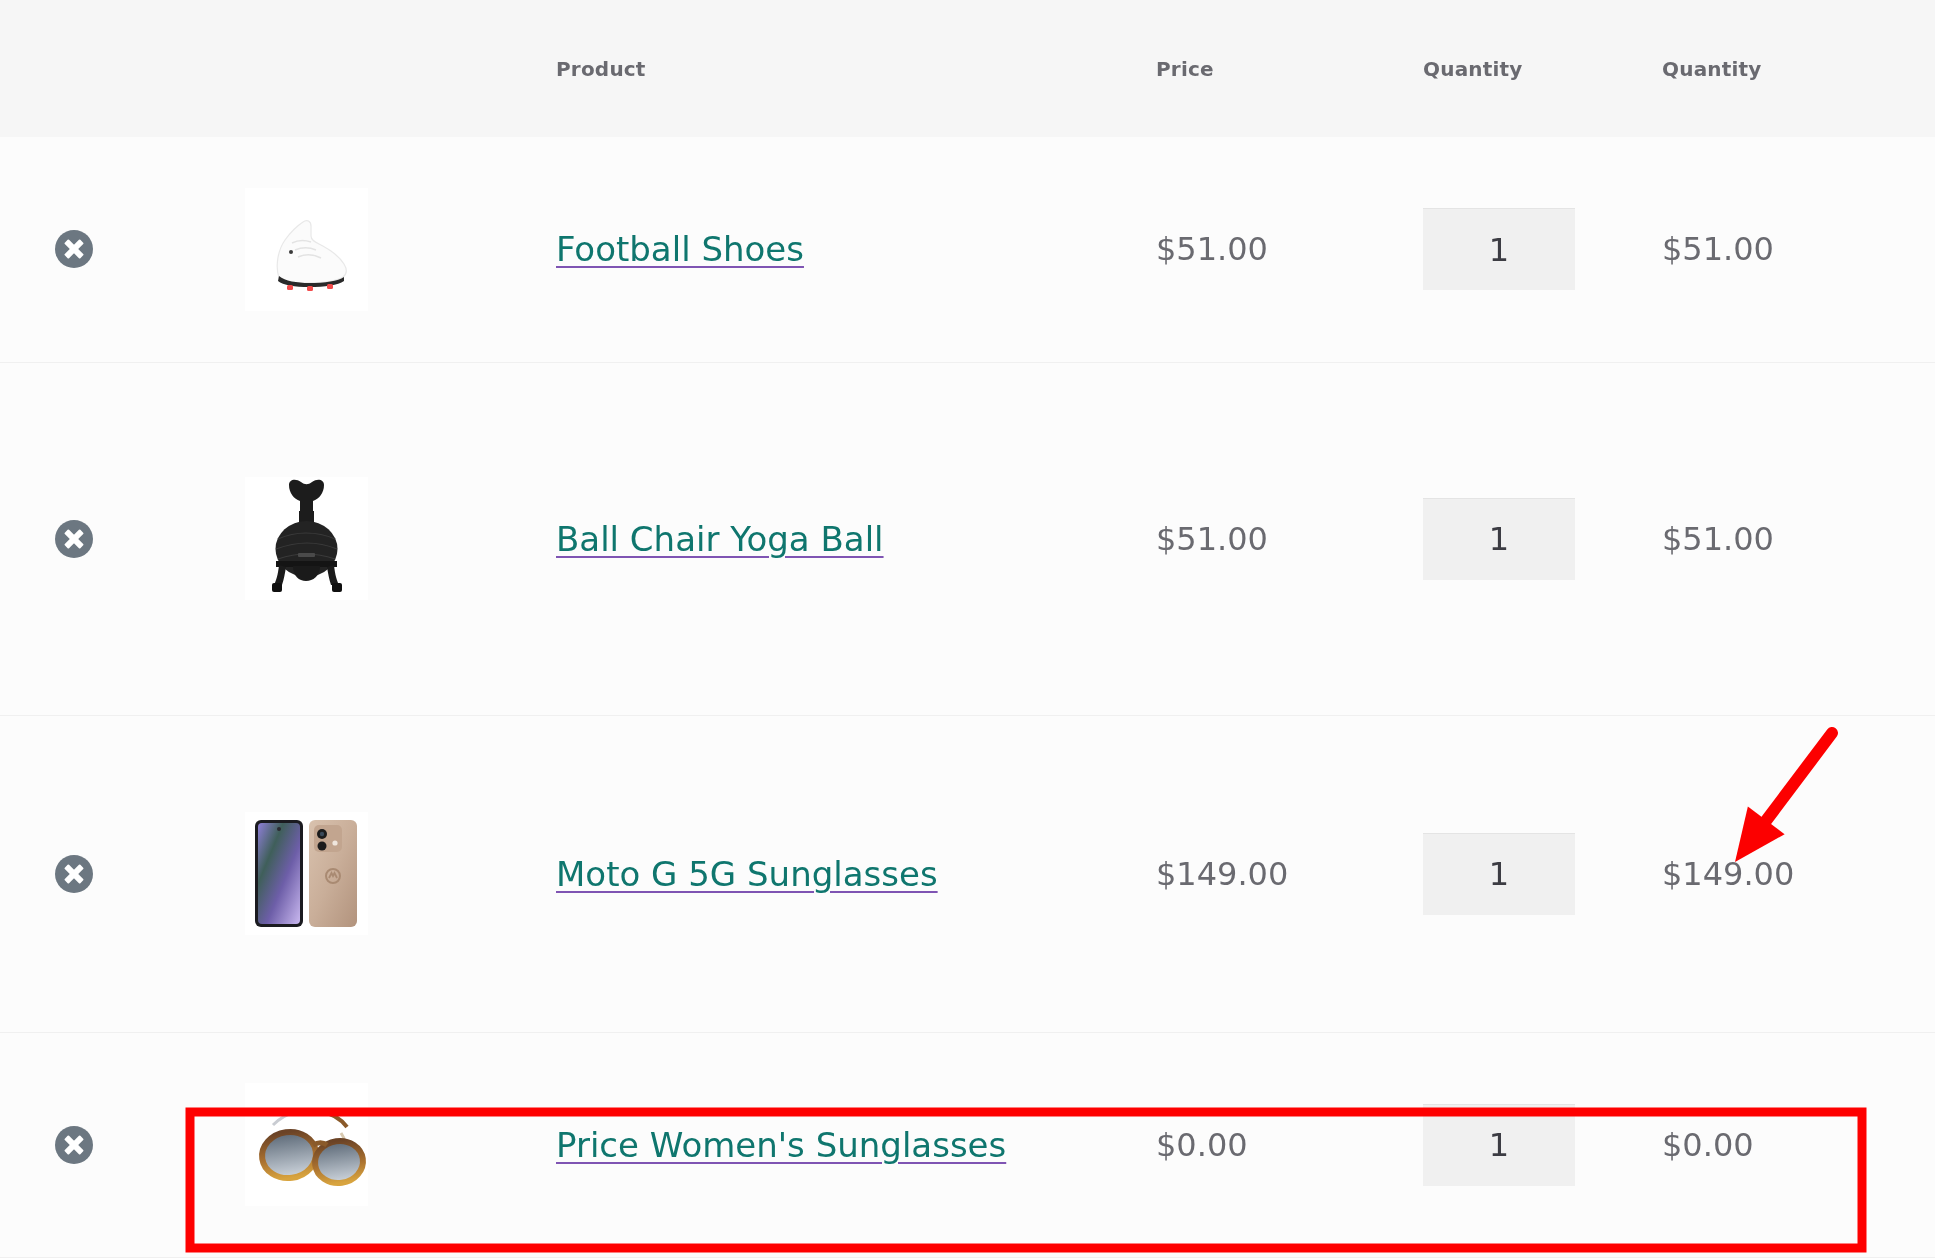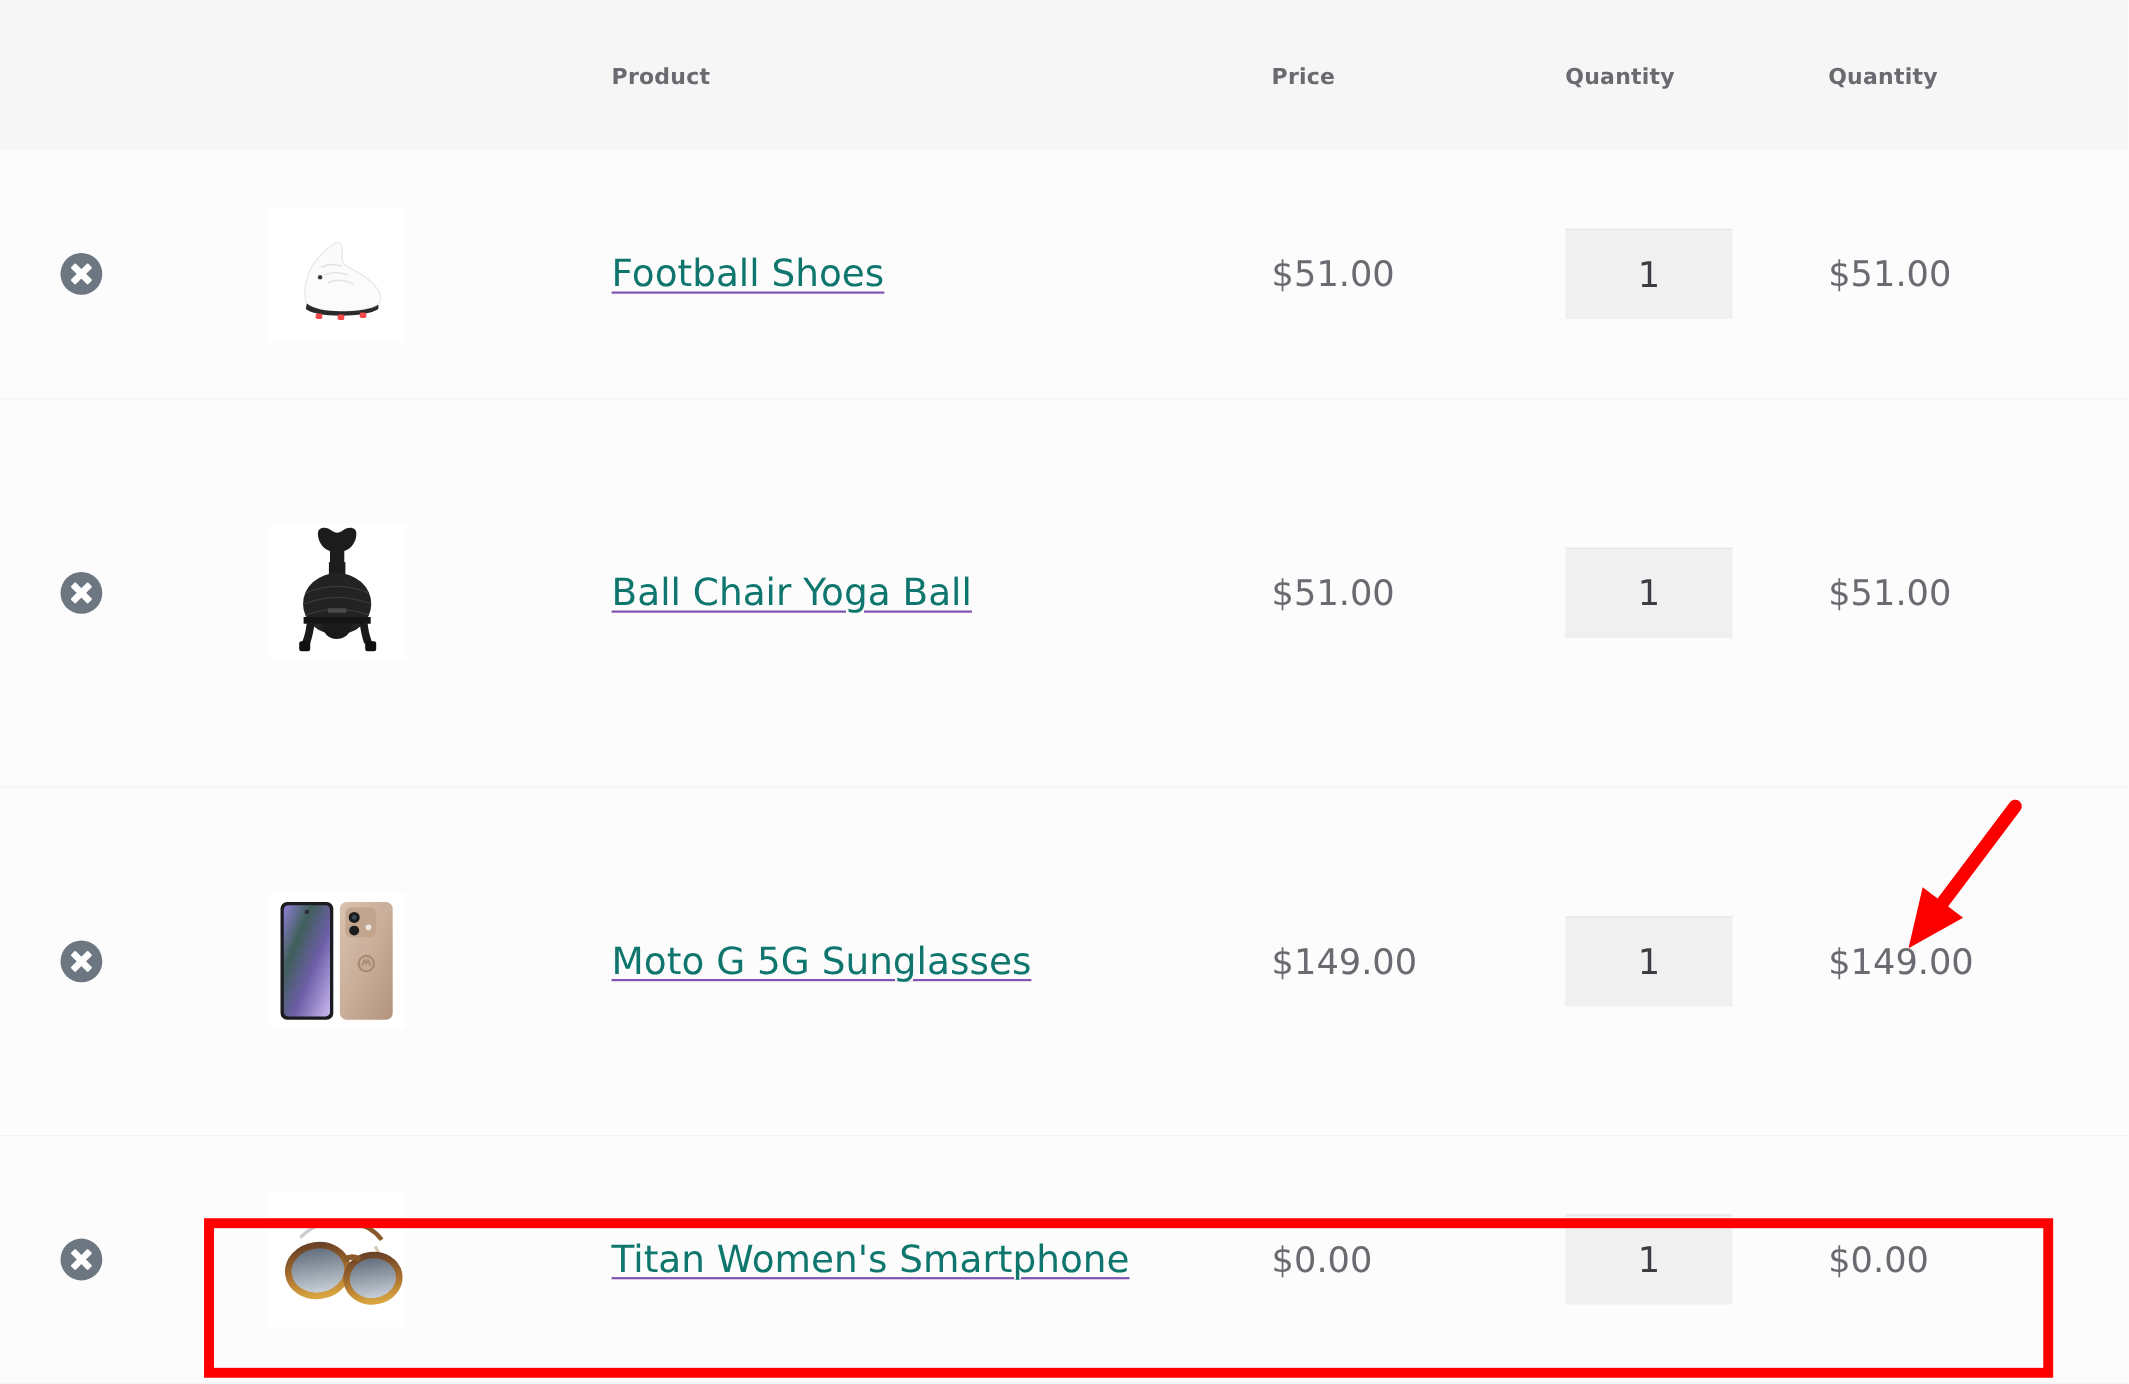--- a/index.html
+++ b/index.html
@@ -247,21 +247,21 @@
             <path d="M96 50 C100 56 102 62 101 68" stroke="#d8c9b0" stroke-width="3" fill="none"></path>
             <ellipse cx="44" cy="72" rx="27" ry="23" transform="rotate(-8 44 72)" fill="url(#lens)"></ellipse>
             <ellipse cx="44" cy="72" rx="27" ry="23" transform="rotate(-8 44 72)" fill="none" stroke="url(#tort)" stroke-width="6"></ellipse>
             <ellipse cx="94" cy="79" rx="24" ry="21" transform="rotate(-8 94 79)" fill="url(#lens)"></ellipse>
             <ellipse cx="94" cy="79" rx="24" ry="21" transform="rotate(-8 94 79)" fill="none" stroke="url(#tort)" stroke-width="6"></ellipse>
             <path d="M68 62 C73 59 78 59 82 62" stroke="#8a5a2a" stroke-width="5" fill="none"></path>
           </svg>
         </span>
       </td>
       <td class="prod-cell">
-        <a class="prod-link">Titan Women's Smartphone</a>
+        <a class="prod-link">Price Women's Sunglasses</a>
       </td>
       <td class="price-cell">$0.00</td>
       <td class="qty-cell">
         <div class="qty-box">1</div>
       </td>
       <td class="sub-cell">$0.00</td>
     </tr>
 
   </tbody>
 </table>

